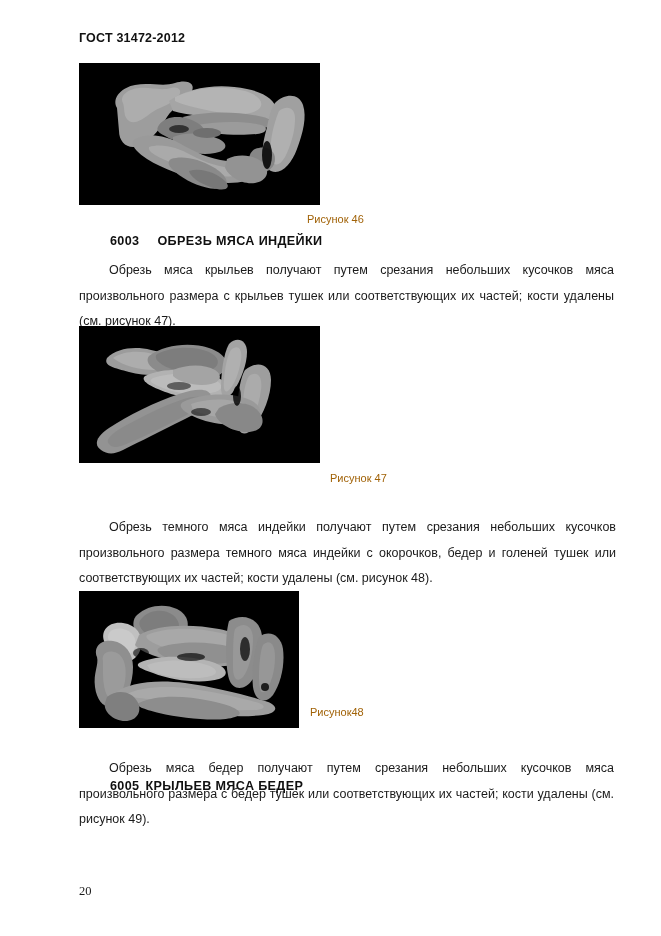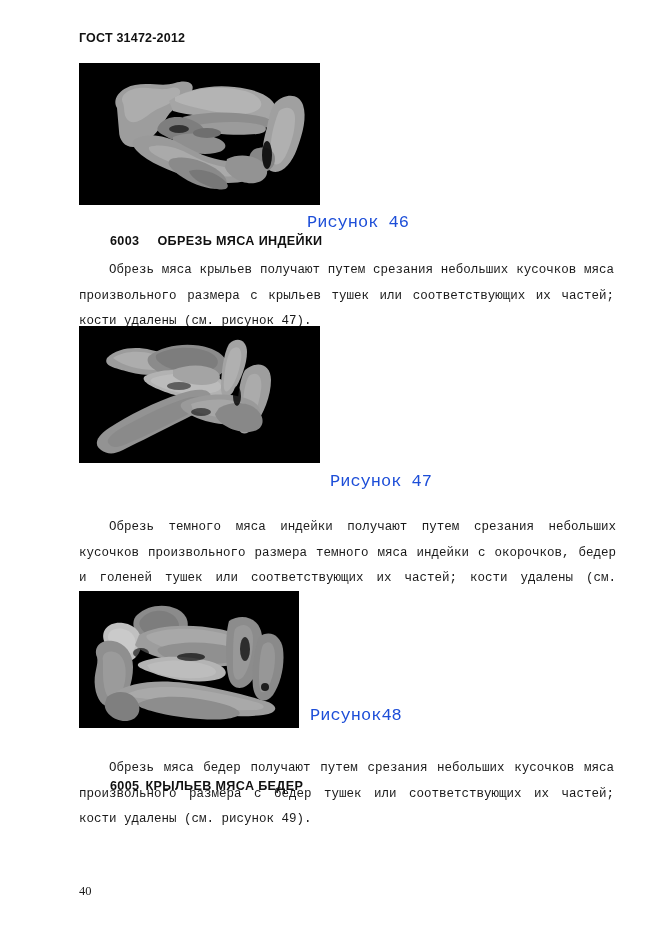--- a/index.html
+++ b/index.html
@@ -46,23 +46,23 @@
     width: 100%;
     height: 100%;
   }
   #photo-46 { left: 79px;  top: 63px;  width: 241px; height: 142px; }
   #photo-47 { left: 79px;  top: 326px; width: 241px; height: 137px; }
   #photo-48 { left: 79px;  top: 591px; width: 220px; height: 137px; }
 
   
   .caption {
     position: absolute;
-    font-family: Liberation Mono, monospace;
-    font-size: 17px;
-    color: #1d4ed8;
+    font-family: Liberation Sans, sans-serif;
+    font-size: 11px;
+    color: #a16207;
     white-space: nowrap;
   }
   #caption-46 { left: 307px; top: 213px; }
   #caption-47 { left: 330px; top: 472px; text-align: center; }
   #caption-48 { left: 310px; top: 706px; }
 
   
   .heading {
     position: absolute;
     font-family: "Liberation Sans", sans-serif;
@@ -78,21 +78,21 @@
   #heading-6004 { left: 110px; top: 495px; }
   #heading-6004 .num { margin-right: 6px; }
   #heading-6005 { left: 110px; top: 779px; }
   #heading-6005 .num { margin-right: 6px; }
 
   
   .para {
     position: absolute;
     left: 79px;
     width: 535px;
-    font-family: Liberation Mono, monospace;
+    font-family: Liberation Sans, sans-serif;
     font-size: 12.5px;
     line-height: 25.5px;
     color: #1a1a1a;
     text-align: justify;
     text-indent: 30px;
     text-justify: inter-word;
   }
   #para-6003 { top: 258px; }
   #para-6004 { top: 515px; width: 537px; }
   #para-6005 { top: 756px; }
@@ -269,15 +269,15 @@
       </g>
     </svg>
   </div>
   <div class="caption" id="caption-48">Рисунок48</div>
 
   <div class="heading" id="heading-6005">
     <span class="num">6005</span><span>КРЫЛЬЕВ МЯСА БЕДЕР</span>
   </div>
   <div class="para" id="para-6005">Обрезь мяса бедер получают путем срезания небольших кусочков мяса  произвольного размера с бедер тушек или соответствующих их частей; кости удалены (см. рисунок 49).</div>
 
-  <div class="page-number">40</div>
+  <div class="page-number">20</div>
 
 </div>
 
 </body></html>

